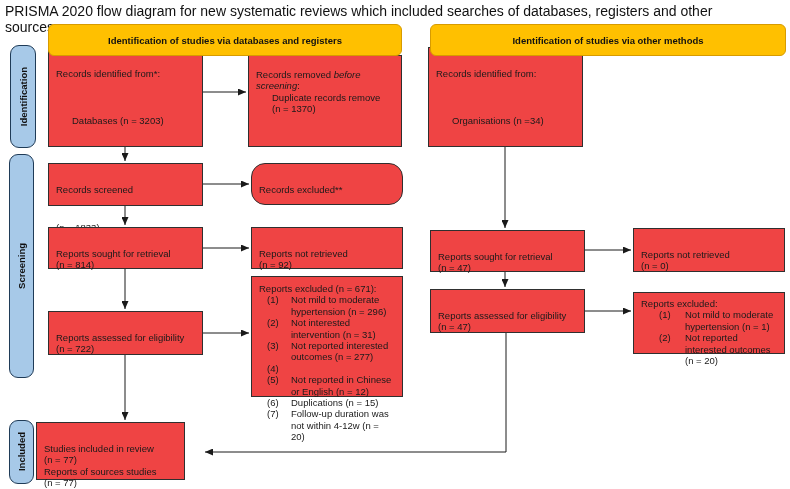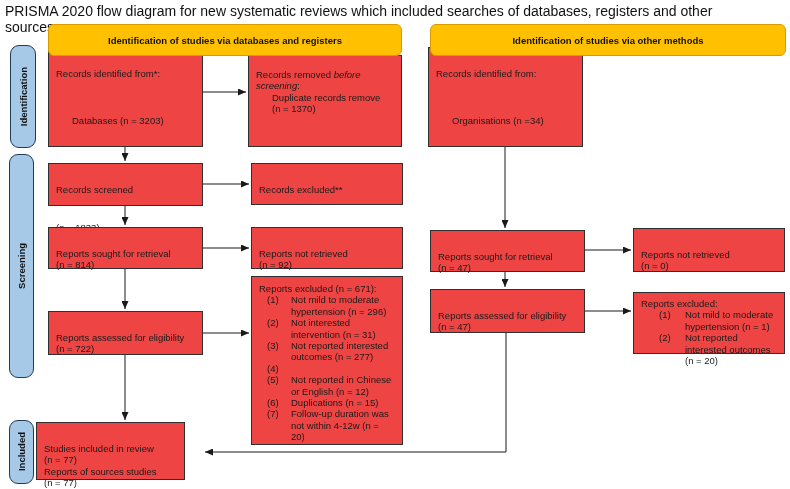--- a/index.html
+++ b/index.html
@@ -24,25 +24,25 @@
   .stage-inc   { left:9px;  top:420px; width:25px; height:64px; }
 
   .box { position:absolute; background:#ef4444; border:1.5px solid #2f2f2f;
          font-size:9.5px; line-height:1.2; color:#1a1a1a; padding:20px 7px; z-index:2; }
   .vcenter { display:flex; flex-direction:column; justify-content:space-between; }
   .indent { padding-left:16px; }
 
   .b1 { left:48px;  top:47px;  width:155px; height:100px; }
   .b2 { left:248px; top:55px;  width:154px; height:92px;  padding-top:13px; }
   .b3 { left:48px;  top:163px; width:155px; height:43px;gap:27px; }
-  .b4 { left:251px; top:163px; width:152px; height:42px; }
+  .b4 { left:251px; top:163px; width:152px; height:42px;border-radius:14px; }
   .b5 { left:48px;  top:227px; width:155px; height:42px; }
   .b6 { left:251px; top:227px; width:152px; height:42px; }
   .b7 { left:48px;  top:311px; width:155px; height:44px; }
-  .b8 { left:251px; top:276px; width:152px; height:169px; padding-top:6px; }
+  .b8 { left:251px; top:276px; width:152px; height:121px; padding-top:6px; }
   .b9 { left:36px;  top:422px; width:149px; height:58px; }
   .r1 { left:428px; top:47px;  width:155px; height:100px; }
   .r2 { left:430px; top:230px; width:155px; height:42px; }
   .r3 { left:633px; top:228px; width:152px; height:44px; }
   .r4 { left:430px; top:289px; width:155px; height:44px; }
   .r5 { left:633px; top:292px; width:152px; height:62px; padding-top:5px; }
 
   .li { display:flex; padding-left:8px; }
   .li .num { flex:none; width:24px; }
   .li .txt { flex:1; }

